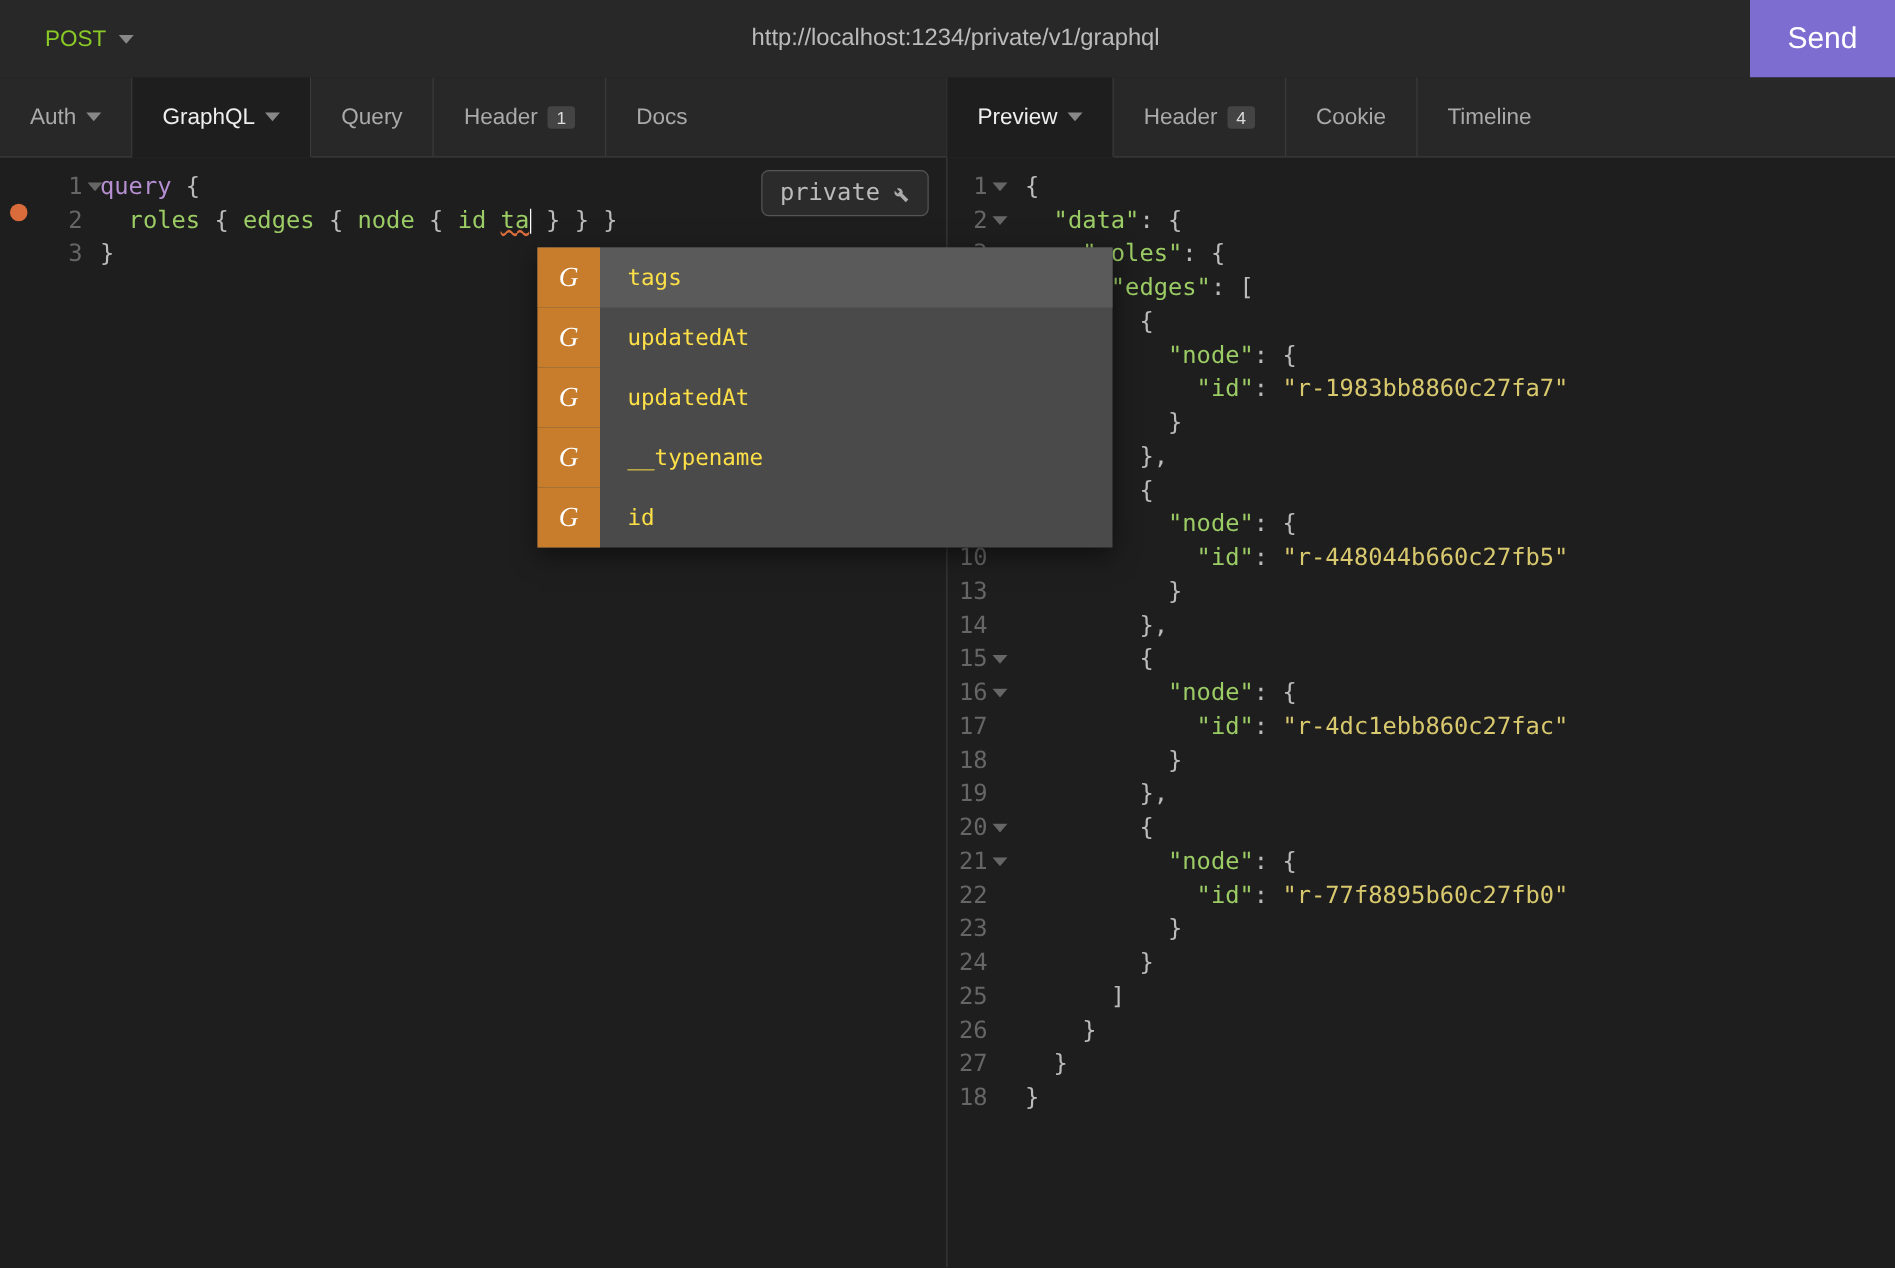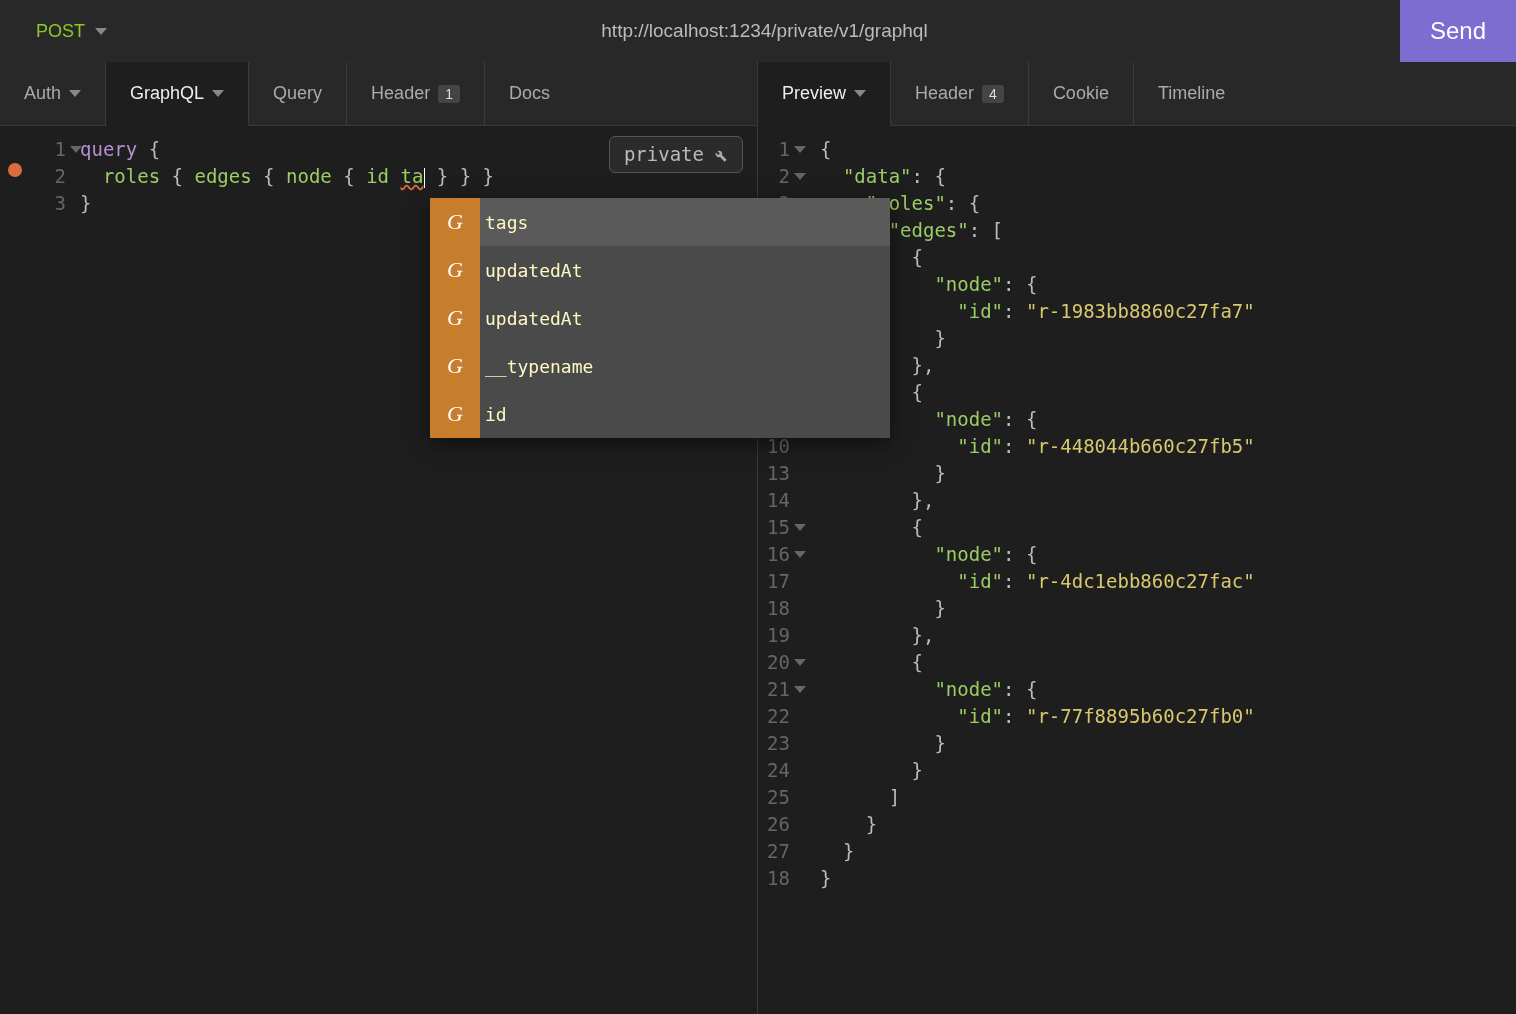--- a/index.html
+++ b/index.html
@@ -200,22 +200,22 @@
   background: #c77d2c;
   color: #fff;
   display:flex;
   align-items:center;
   justify-content:center;
   font-style: italic;
   font-family: Georgia, serif;
   font-size: 22px;
 }
 .ac-label {
-  padding-left: 5px;
-  color: #fef9c3;
+  padding-left: 22px;
+  color: #fde047;
 }
 </style>
 </head>
 <body>
 
 <div class="topbar">
   <div class="method">
     <span>POST</span>
     <span class="chev"></span>
   </div>

